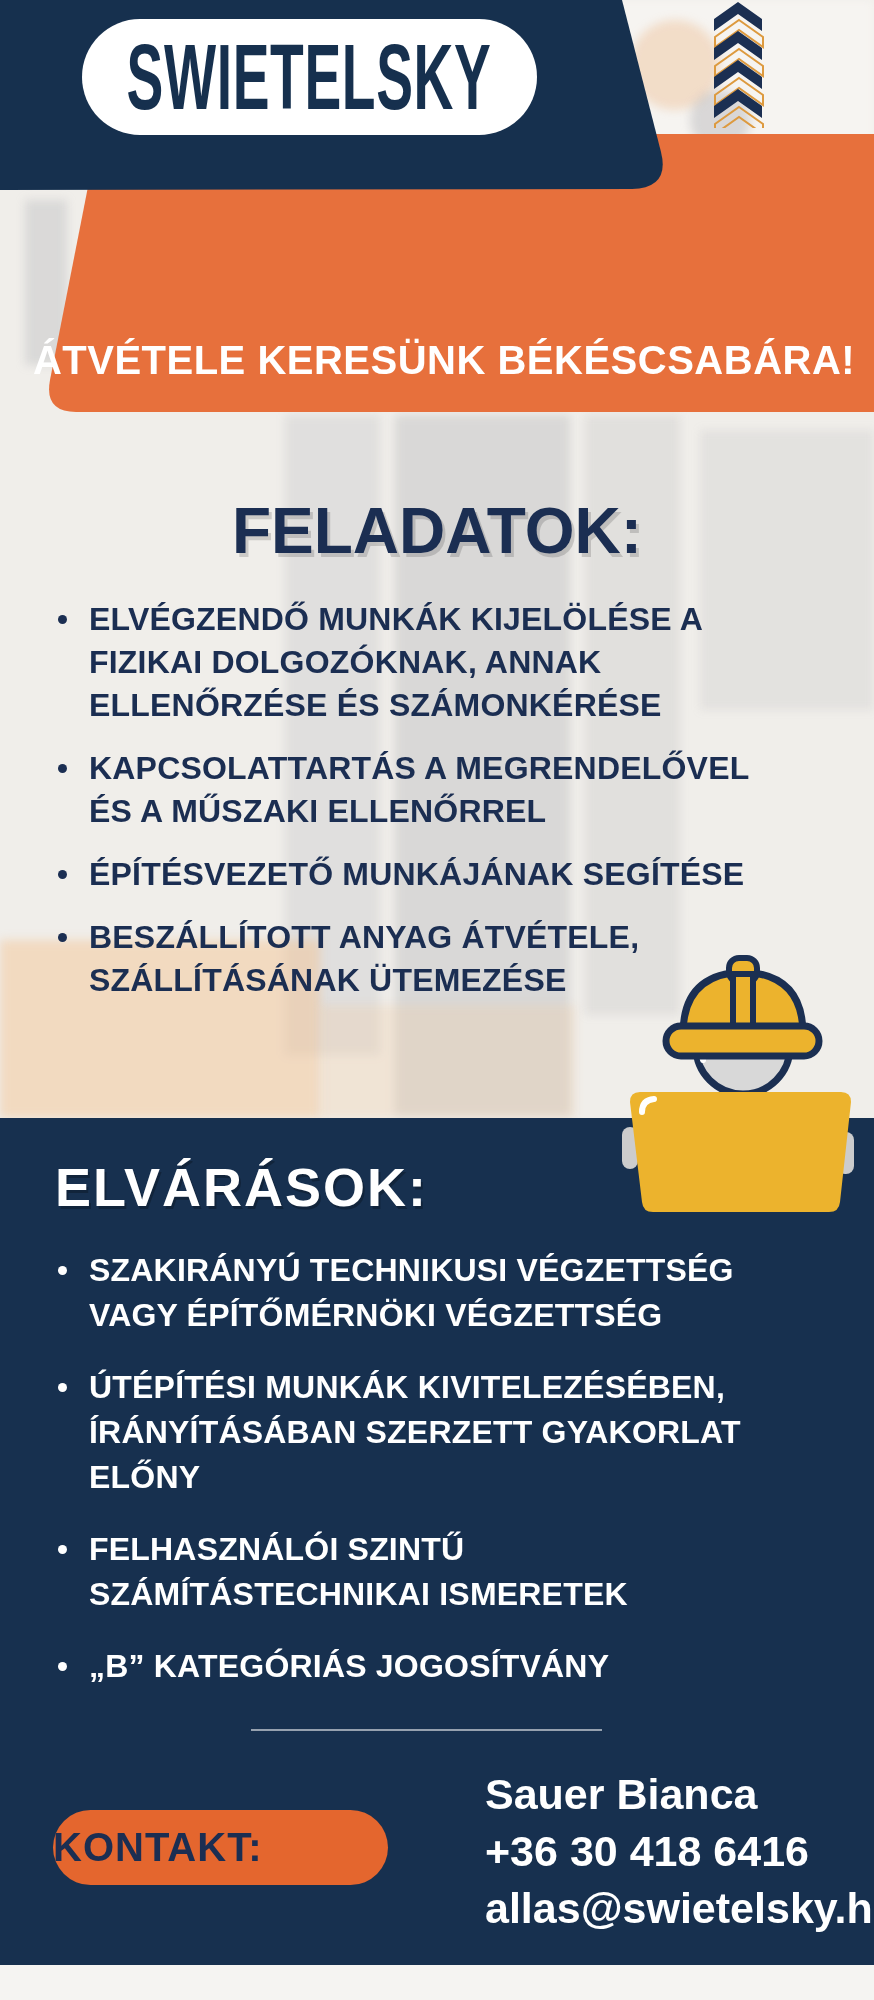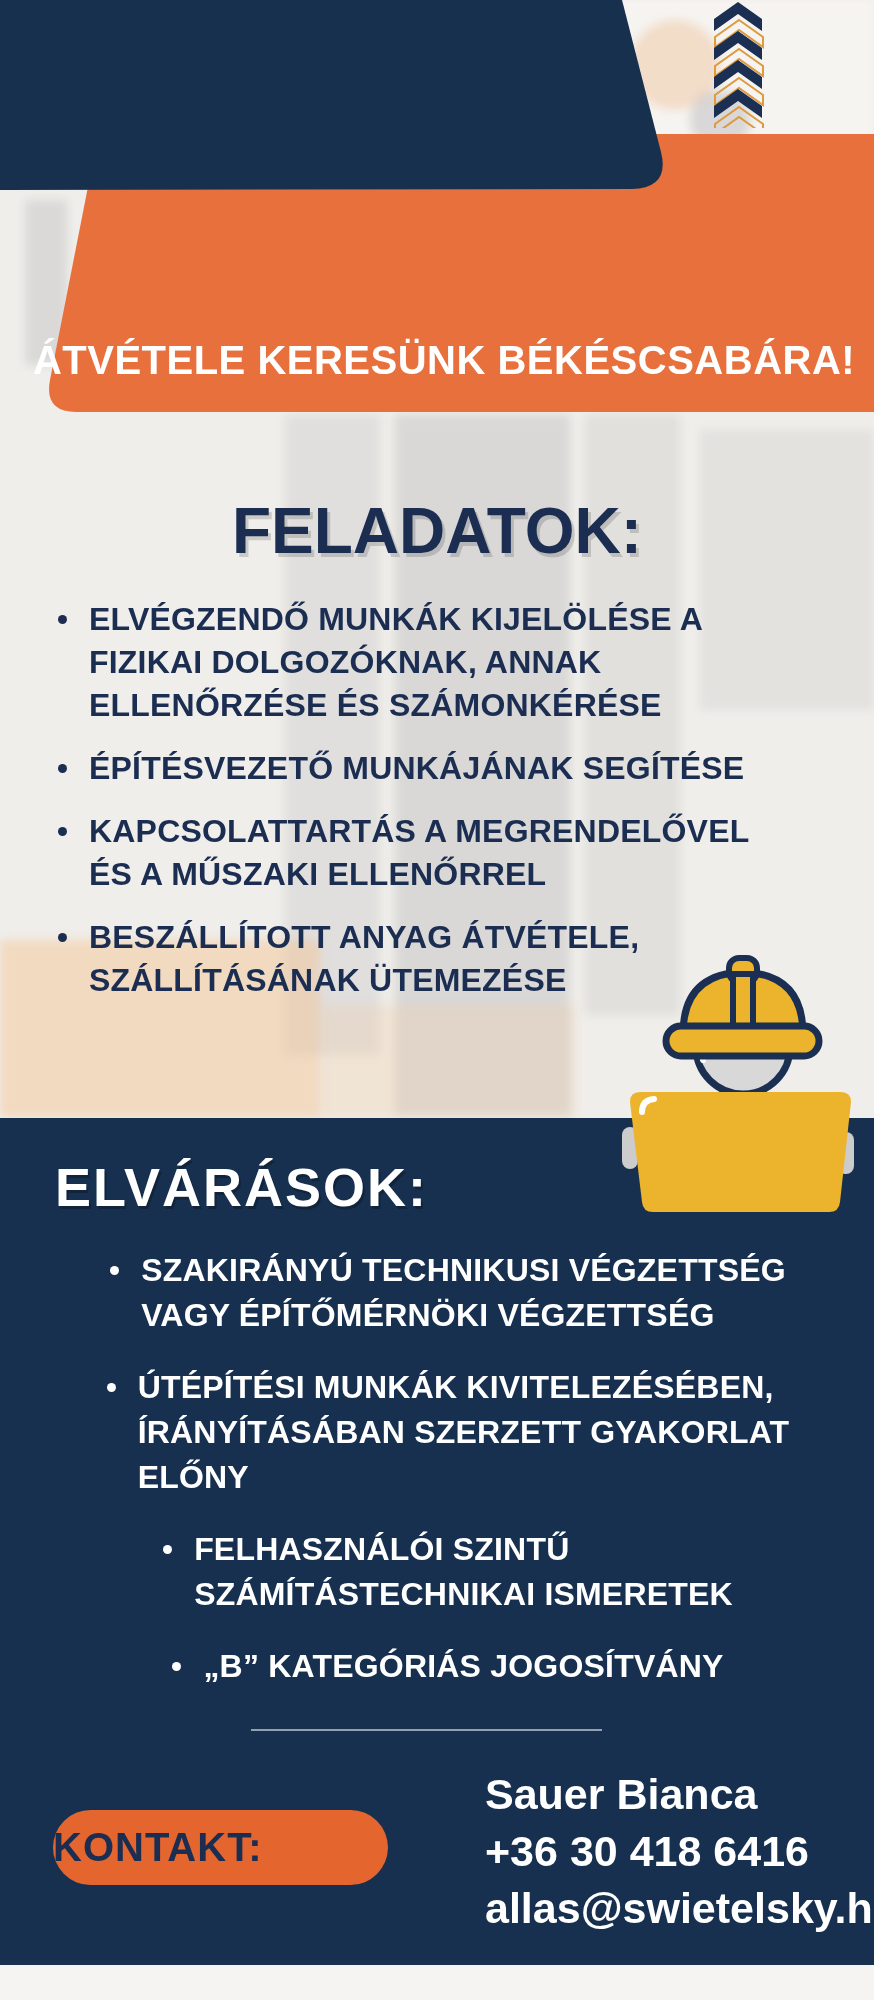--- a/index.html
+++ b/index.html
@@ -28,21 +28,21 @@
   
   ul.blist{list-style:none;margin:0;padding:0;position:absolute;left:58px;width:780px;}
   ul.blist li{display:flex;align-items:flex-start;gap:22px;}
   .dot{flex:0 0 auto;width:9px;height:9px;border-radius:50%;margin-top:17px;}
   .btext{white-space:pre-line;font-weight:bold;font-size:32px;line-height:43px;letter-spacing:.2px;}
   #tasks-list{top:598px;}
   #tasks-list li{margin-bottom:20px;}
   #tasks-list .dot{background:#1b2e52;}
   #tasks-list .btext{color:#1b2e52;}
   #req-list{top:1248px;}
-  #req-list li{margin-bottom:27px;justify-content:center;}
+  #req-list li{margin-bottom:27px;}
   #req-list .dot{background:#ffffff;margin-top:18px;}
   #req-list .btext{color:#ffffff;line-height:45px;}
   
   .navy-section{position:absolute;left:0;top:1118px;width:874px;height:847px;background:#17304f;}
   .footer-strip{position:absolute;left:0;top:1965px;width:874px;height:35px;background:#f5f4f2;}
   .divider{position:absolute;left:251px;top:1729px;width:351px;height:2px;background:rgba(255,255,255,.55);}
   
   .kontakt-pill{position:absolute;left:53px;top:1810px;width:335px;height:75px;border-radius:46px;
     background:#e4662e;display:flex;align-items:center;justify-content:flex-start;cursor:pointer;}
   .kontakt-label{font-size:40px;font-weight:bold;color:#1b2e52;letter-spacing:1px;}
@@ -85,45 +85,48 @@
     <g transform="translate(0,58)">
       <path d="M28,10 L52,27 L52,37 L28,20 L4,37 L4,27 Z" fill="none" stroke="#dd9a3f" stroke-width="2" transform="translate(1,8)"></path>
       <path d="M28,0 L52,17 L52,29 L28,12 L4,29 L4,17 Z" fill="#1b2f52"></path>
     </g>
     <g transform="translate(0,87)">
       <path d="M28,10 L52,27 L52,37 L28,20 L4,37 L4,27 Z" fill="none" stroke="#dd9a3f" stroke-width="2" transform="translate(1,8)"></path>
       <path d="M28,0 L52,17 L52,29 L28,12 L4,29 L4,17 Z" fill="#1b2f52"></path>
     </g>
   </svg>
 
+  <div class="logo-pill">
+    <div class="logo-text">SWIETELSKY</div>
+  </div>
 
   <div class="banner-sub">ÁTVÉTELE KERESÜNK BÉKÉSCSABÁRA!</div>
 
   <div class="navy-section"></div>
   <div class="footer-strip"></div>
 
   <div class="tasks-heading">FELADATOK:</div>
   <ul class="blist" id="tasks-list">
 
       <li>
         <span class="dot"></span>
         <span class="btext">ELVÉGZENDŐ MUNKÁK KIJELÖLÉSE A
 FIZIKAI DOLGOZÓKNAK, ANNAK
 ELLENŐRZÉSE ÉS SZÁMONKÉRÉSE</span>
       </li>
 
       <li>
         <span class="dot"></span>
-        <span class="btext">ÉPÍTÉSVEZETŐ MUNKÁJÁNAK SEGÍTÉSE</span>
+        <span class="btext">KAPCSOLATTARTÁS A MEGRENDELŐVEL
+ÉS A MŰSZAKI ELLENŐRREL</span>
       </li>
 
       <li>
         <span class="dot"></span>
-        <span class="btext">KAPCSOLATTARTÁS A MEGRENDELŐVEL
-ÉS A MŰSZAKI ELLENŐRREL</span>
+        <span class="btext">ÉPÍTÉSVEZETŐ MUNKÁJÁNAK SEGÍTÉSE</span>
       </li>
 
       <li>
         <span class="dot"></span>
         <span class="btext">BESZÁLLÍTOTT ANYAG ÁTVÉTELE,
 SZÁLLÍTÁSÁNAK ÜTEMEZÉSE</span>
       </li>
     </ul>
 
   <svg id="worker" width="274" height="272" viewBox="0 0 274 272">

